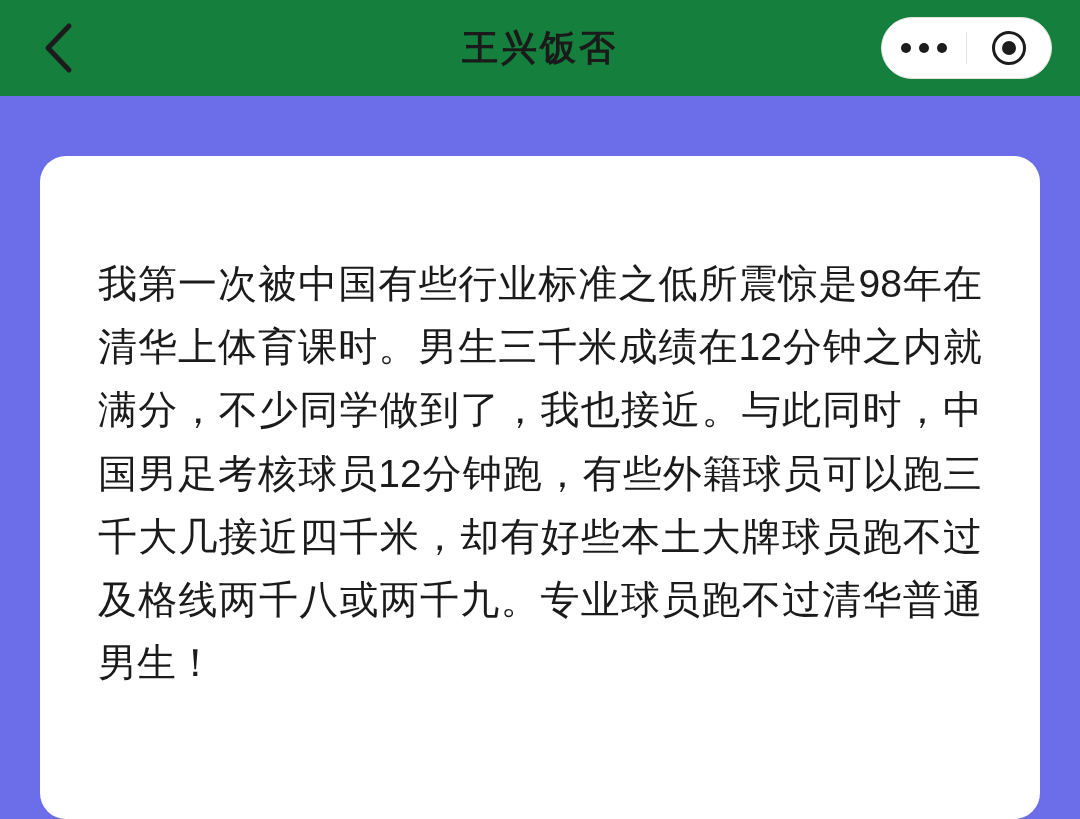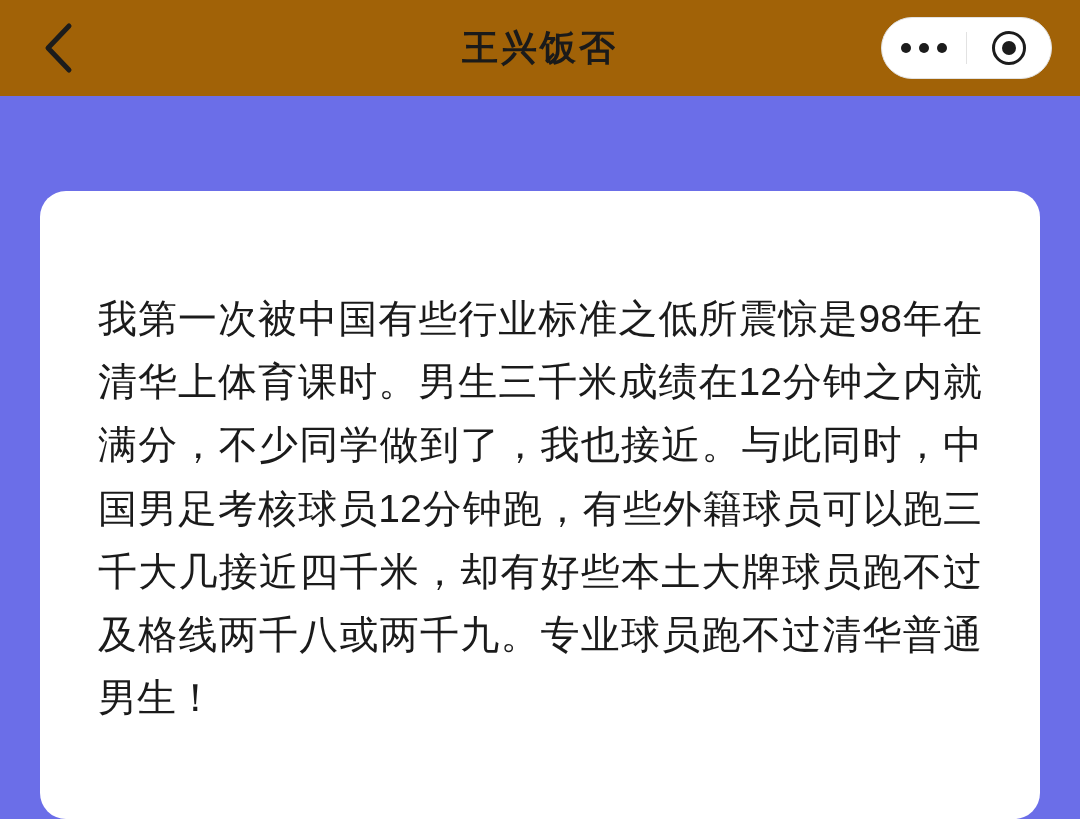--- a/index.html
+++ b/index.html
@@ -20,21 +20,21 @@
     background: #6b6ee8;
     display: flex;
     flex-direction: column;
   }
 
   
   .navbar {
     position: relative;
     height: 96px;
     flex: 0 0 96px;
-    background: #a16207;
+    background: #15803d;
     display: flex;
     align-items: center;
     box-sizing: border-box;
     padding: 14px 28px;
     justify-content: center;
   }
   .nav-back {
     width: 60px;
     height: 60px;
     display: flex;
@@ -105,21 +105,21 @@
     width: 14px;
     height: 14px;
     border-radius: 50%;
     background: #1c1c1c;
   }
 
   
   .content-area {
     flex: 1 1 auto;
     background: #6b6ee8;
-    padding: 95px 40px 0 40px;
+    padding: 60px 40px 0 40px;
     box-sizing: border-box;
     overflow: hidden;
   }
   .card {
     background: #ffffff;
     border-radius: 26px;
     width: 100%;
     height: 100%;
     box-sizing: border-box;
     padding: 96px 58px 40px 58px;

